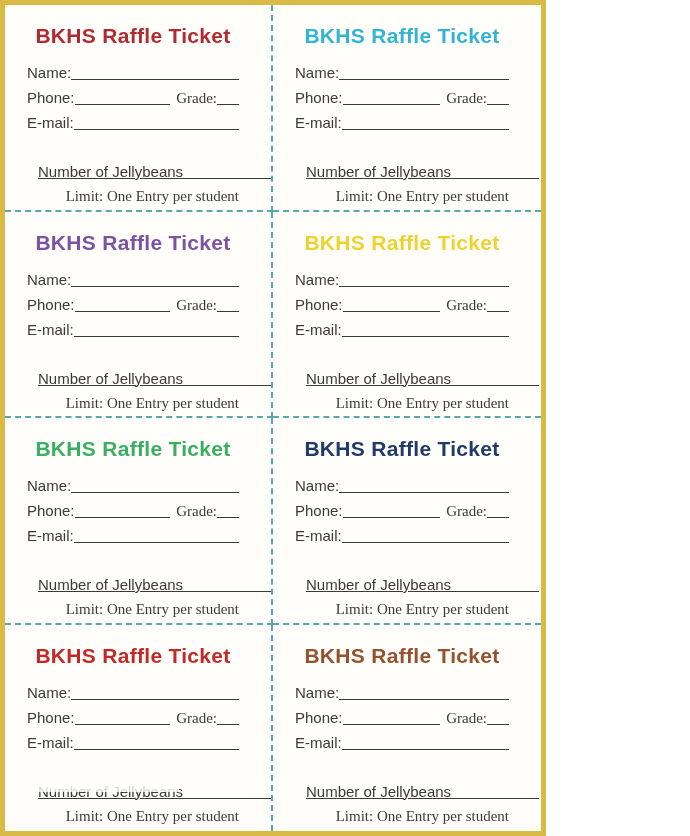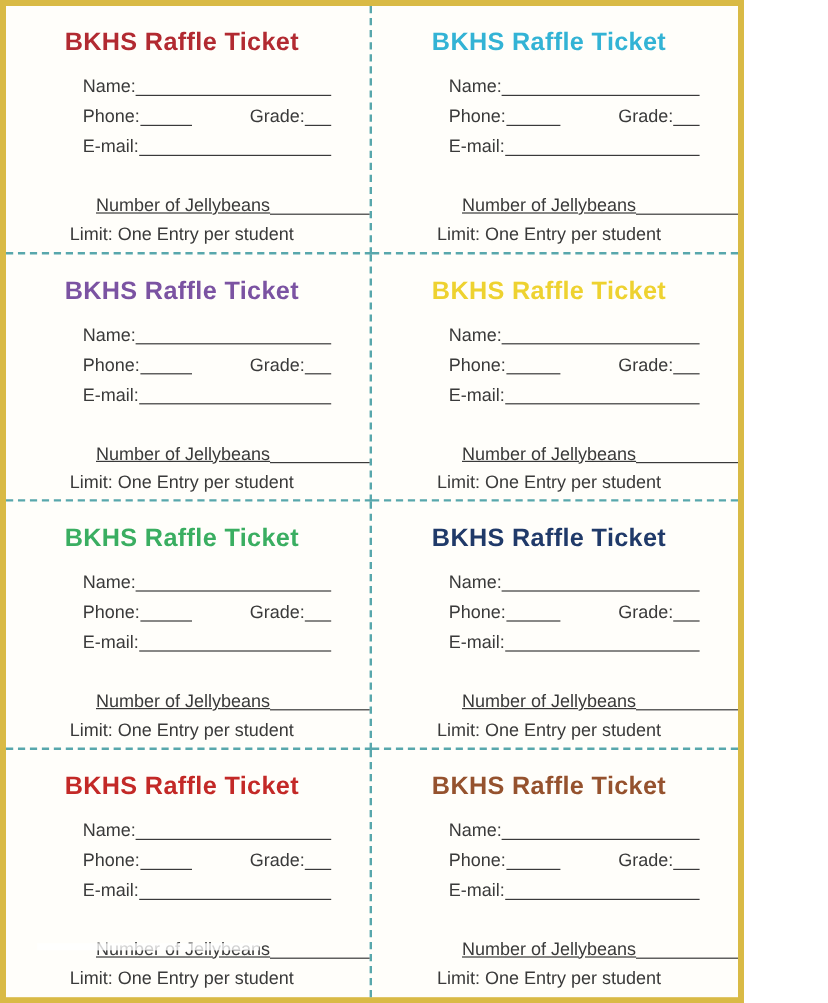--- a/index.html
+++ b/index.html
@@ -1,20 +1,20 @@
 <!DOCTYPE html>
 <html style="--frame-color: #d9ba45; --divider-color: #58a7ac; --sheet-bg: #fffefa;"><head>
 <meta charset="utf-8">
 <style>
   html, body { margin: 0; padding: 0; background: #ffffff; }
   body { width: 690px; height: 836px; overflow: hidden; }
 
   .sheet {
     box-sizing: border-box;
-    width: 620px; height: 836px;
+    width: 546px; height: 836px;
     border: 5px solid var(--frame-color, #d9ba45);
     background: var(--sheet-bg, #fffefa);
     display: grid;
     grid-template-columns: 1fr 1fr;
     grid-template-rows: repeat(4, 1fr);
   }
 
   .ticket {
     box-sizing: border-box;
     padding: 9px 32px 0 22px;
@@ -28,22 +28,22 @@
 
   .title {
     margin: 10px 0 9px 0;
     text-align: center;
     font-size: 21px;
     font-weight: 600;
     letter-spacing: 0.3px;
   }
 
   .row { display: flex; align-items: flex-end; height: 25px; }
-  .label { white-space: pre; line-height: 1.2; margin-left: 42px; }
-  .label.grade { padding-left: 6px; }
+  .label { white-space: pre; line-height: 1.2; }
+  .label.grade { padding-left: 6px; font-family: Liberation Serif, serif; }
 
   .line {
     flex: 1 1 auto;
     height: 0;
     border-bottom: 1.5px solid #3a3a3a;
     margin-bottom: 2px;
   }
   .line.grade-line { flex: 0 0 22px; }
 
   .row.jelly { margin-top: 24px; padding-left: 11px; position: relative; text-decoration: underline; }
@@ -52,21 +52,21 @@
   
   .row.jelly.artifact::after {
     content: "";
     position: absolute;
     left: 4px; right: 60px;
     top: 10px; height: 6px;
     background: rgba(255, 255, 255, 0.78);
     pointer-events: none;
   }
 
-  .limit { text-align: center; margin-top: 6px; line-height: 1.25; }
+  .limit { text-align: right; margin-top: 6px; line-height: 1.25; font-family: Liberation Serif, serif; }
 </style>
 </head>
 <body>
 
 <div class="sheet" id="sheet">
   <section class="ticket col-left row-inner">
     <h2 class="title" style="color: rgb(178, 42, 49);">BKHS Raffle Ticket</h2>
 
     <div class="row">
       <span class="label">Name:</span>

